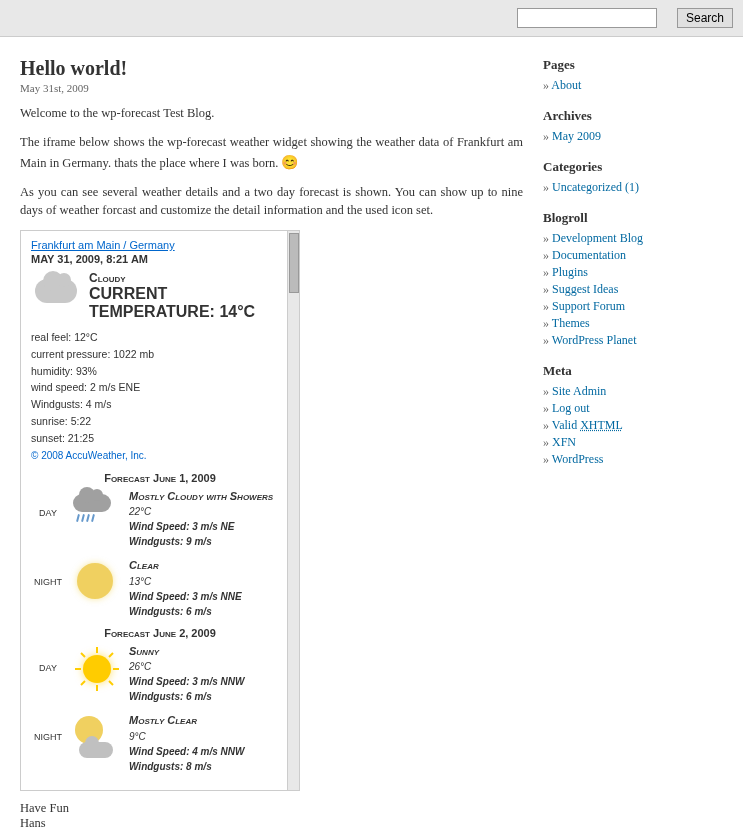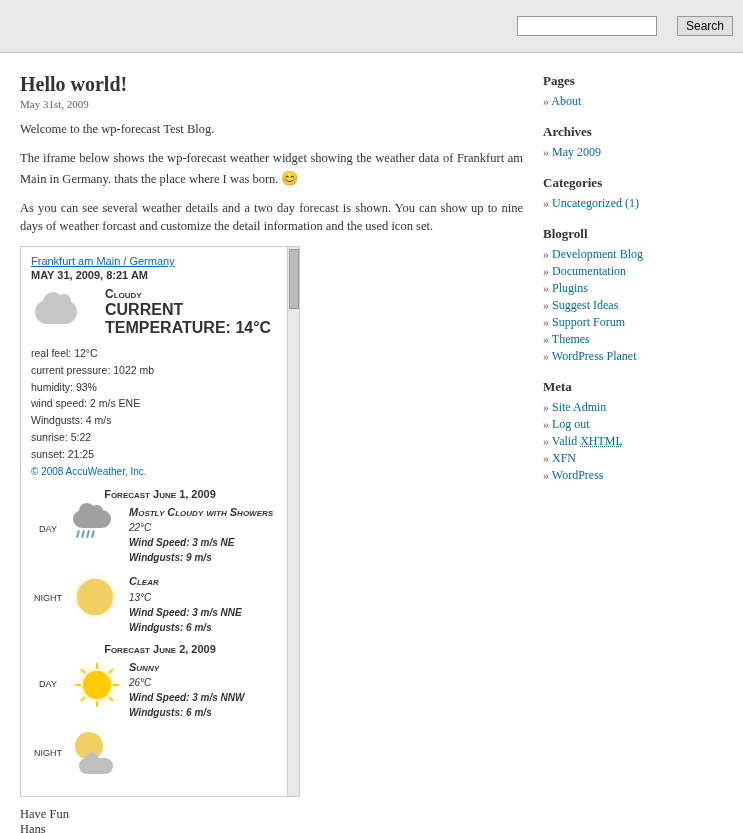--- a/index.html
+++ b/index.html
@@ -11,21 +11,21 @@
     }
     #wrapper {
       max-width: 743px;
       margin: 0 auto;
       background: #fff;
       min-height: 833px;
     }
     #header {
       background: #e8e8e8;
       border-bottom: 1px solid #ccc;
-      padding: 16px 10px;
+      padding: 8px 10px;
       display: flex;
       justify-content: flex-end;
       align-items: center;
       gap: 20px;
     }
     #header input[type="text"] {
       width: 140px;
       border: 1px solid #999;
       padding: 2px 4px;
       font-size: 12px;
@@ -108,22 +108,22 @@
       text-decoration: underline;
     }
     .weather-datetime {
       font-weight: bold;
       font-size: 11px;
       margin: 2px 0 6px 0;
       text-transform: uppercase;
     }
     .weather-current {
       display: flex;
-      align-items: center;
-      gap: 24px;
+      align-items: flex-start;
+      gap: 8px;
       margin-bottom: 8px;
     }
     .weather-icon-cloud {
       width: 50px;
       height: 40px;
       position: relative;
     }
     .cloud-shape {
       width: 42px;
       height: 24px;
@@ -383,20 +383,26 @@
                 <div><strong>Wind Speed: 3 m/s NNW</strong></div>
                 <div><strong>Windgusts: 6 m/s</strong></div>
               </div>
             </div>
 
             <div class="forecast-row">
               <div class="forecast-period">Night</div>
               <div class="forecast-icon icon-mostly-clear">
                 <div class="mc-moon"></div>
                 <div class="mc-cloud"></div>
+              </div>
+              <div class="forecast-info">
+                <div class="cond">Mostly Clear</div>
+                <div>9°C</div>
+                <div><strong>Wind Speed: 4 m/s NNW</strong></div>
+                <div><strong>Windgusts: 8 m/s</strong></div>
               </div>
             </div>
           </div>
 
         </div>
 
         <div class="widget-scrollbar">
           <div class="widget-scroll-thumb"></div>
         </div>
       </div>

